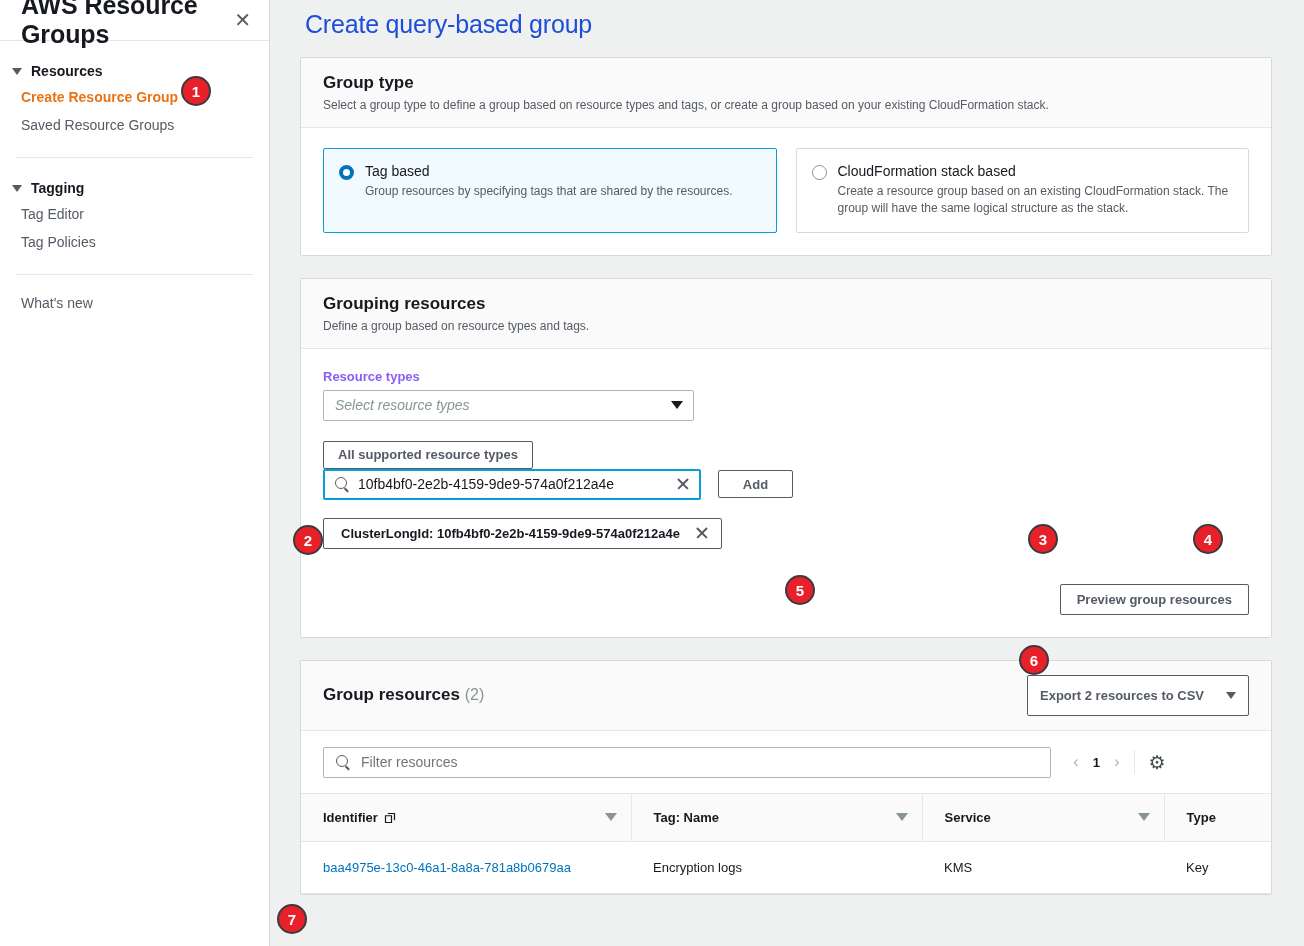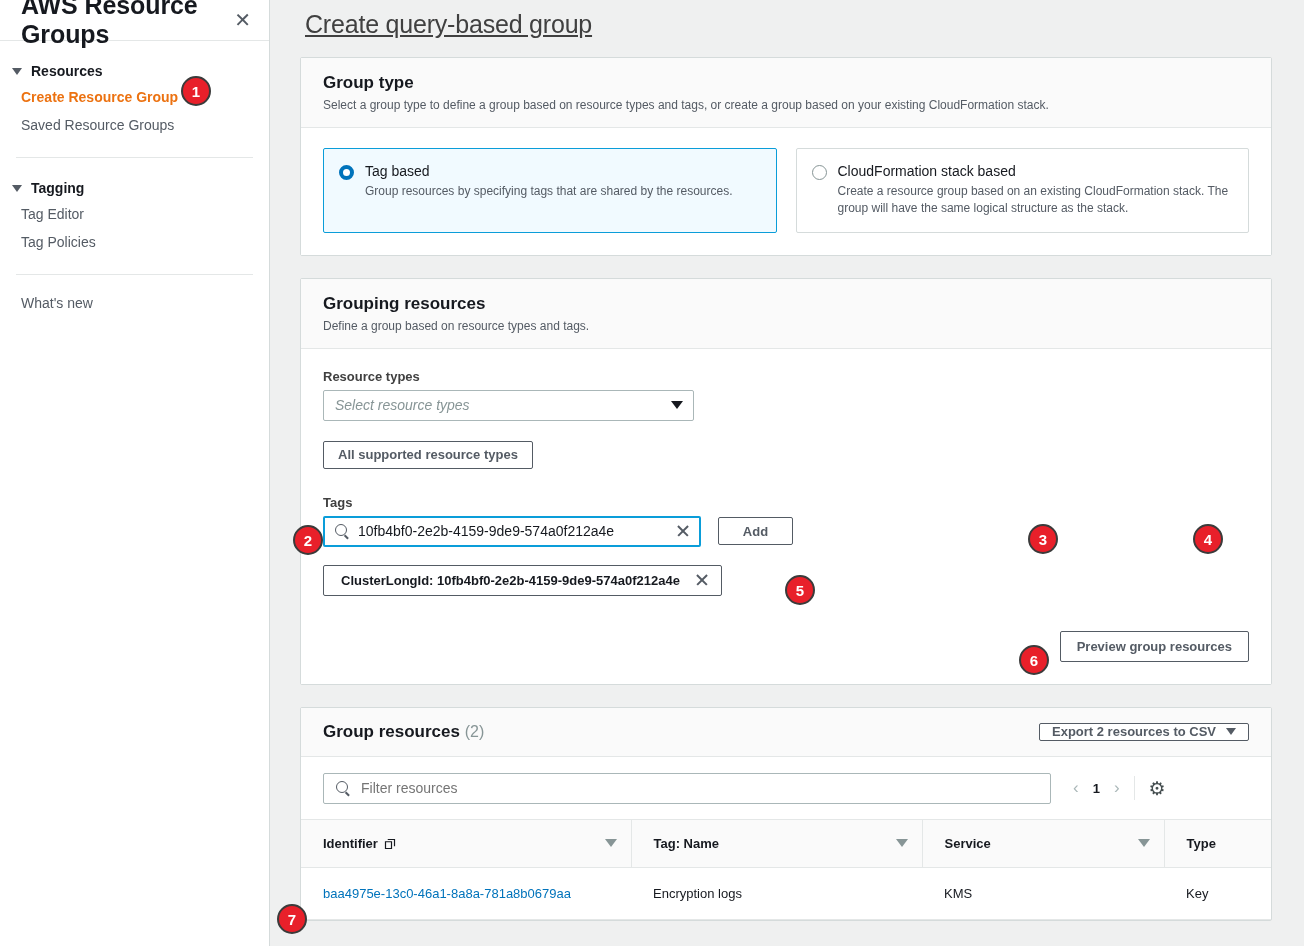--- a/index.html
+++ b/index.html
@@ -60,24 +60,23 @@
   .sb-spacer-sm { height: 14px; }
 
   
   .main {
     flex: 1 1 auto; height: 946px;
     padding: 0 32px 0 30px;
     overflow: hidden;
     position: relative;
   }
   .page-title {
-    font-size: 25px; font-weight: normal; color: #404040;
+    font-size: 25px; font-weight: normal; color: #1d4ed8;
     padding: 10px 0 18px 5px;
     letter-spacing: -0.2px;
-    text-decoration: underline;
   }
 
   
   .card {
     background: #ffffff;
     border: 1px solid #d5dbdb;
     border-radius: 2px;
   }
   .card + .card { margin-top: 22px; }
   .card-head {
@@ -114,21 +113,21 @@
     border: 1px solid #879596; background: #fff;
     flex: 0 0 15px; margin-top: 2px;
     position: relative;
   }
   .radio.on { border: 4px solid #0073bb; background: #fff; }
   .tile-label { font-size: 14px; color: #16191f; }
   .tile-desc { font-size: 12px; color: #545b64; margin-top: 4px; line-height: 1.45; }
 
   
   .field-label {
-    font-size: 13px; font-weight: bold; color: #404040;
+    font-size: 13px; font-weight: bold; color: #8b5cf6;
     margin-bottom: 6px;
   }
   .select-box {
     width: 371px; height: 31px;
     border: 1px solid #aab7b8; border-radius: 2px;
     background: #fff;
     display: flex; align-items: center;
     padding: 0 10px 0 11px;
     justify-content: space-between;
     cursor: pointer;
@@ -344,21 +343,20 @@
       <div class="card-body">
 
         <div class="field-label">Resource types</div>
         <div class="select-box">
           <span class="select-ph">Select resource types</span>
           <span class="tri-down"></span>
         </div>
 
         <button class="btn mt-20">All supported resource types</button>
 
-        <div class="field-label mt-26">Tags</div>
 
         <div class="tags-row">
           <div class="srch focused" style="width:378px;">
             <span class="mag"></span>
             <input value="10fb4bf0-2e2b-4159-9de9-574a0f212a4e" style="">
             <span class="xclose"></span>
           </div>
           <button class="btn" style="width:75px;">Add</button>
         </div>
 
@@ -374,21 +372,21 @@
         </div>
       </div>
     </section>
 
     <section class="card">
       <div class="card-head" style="display:flex;align-items:center;justify-content:space-between;padding:14px 22px;">
         <div class="card-title">
           <span>Group resources</span>
           <span class="count">(2)</span>
         </div>
-        <button class="btn" style="height:18px;padding:0 12px;gap:10px;">
+        <button class="btn" style="height:41px;padding:0 12px;gap:22px;">
           <span>Export 2 resources to CSV</span>
           <span class="tri-down" style="border-top-color:#545b64;border-left-width:5px;border-right-width:5px;border-top-width:7px;"></span>
         </button>
       </div>
 
       <div class="tbl-toolbar">
         <div class="filter-box">
           <span class="mag"></span>
           <input style="border: none; outline: none; flex: 1 1 0%; font-size: 14px; font-family: &quot;Liberation Sans&quot;, sans-serif;" placeholder="Filter resources">
         </div>

